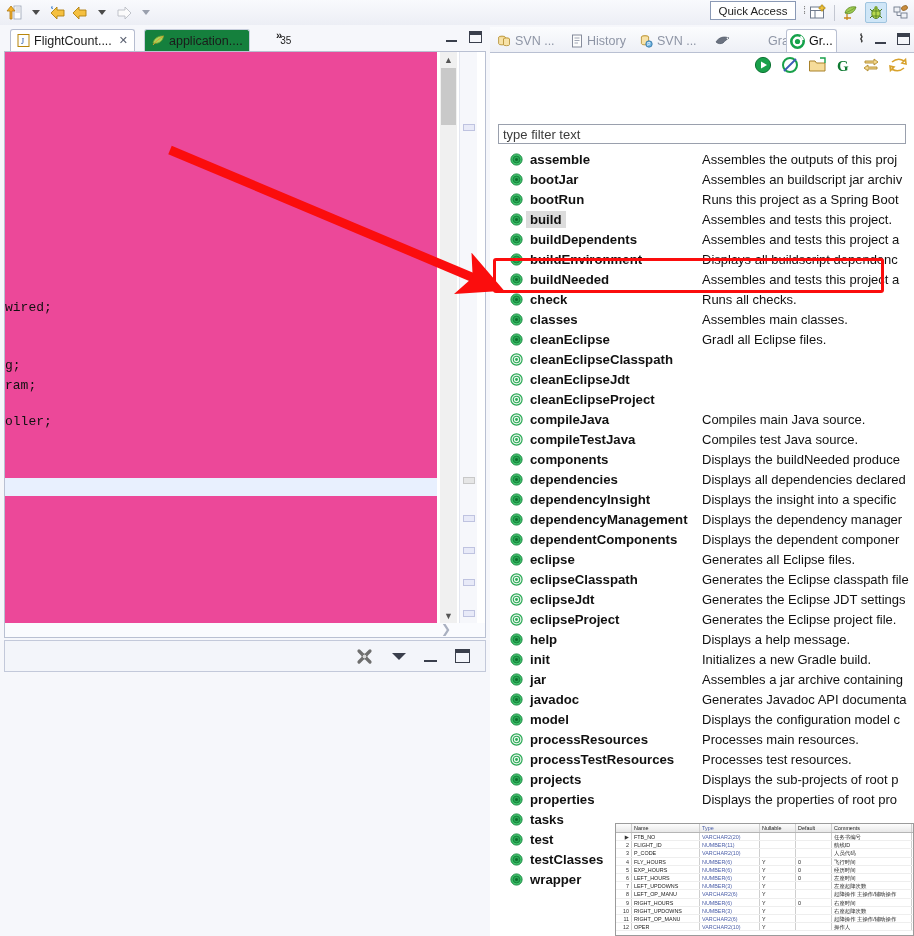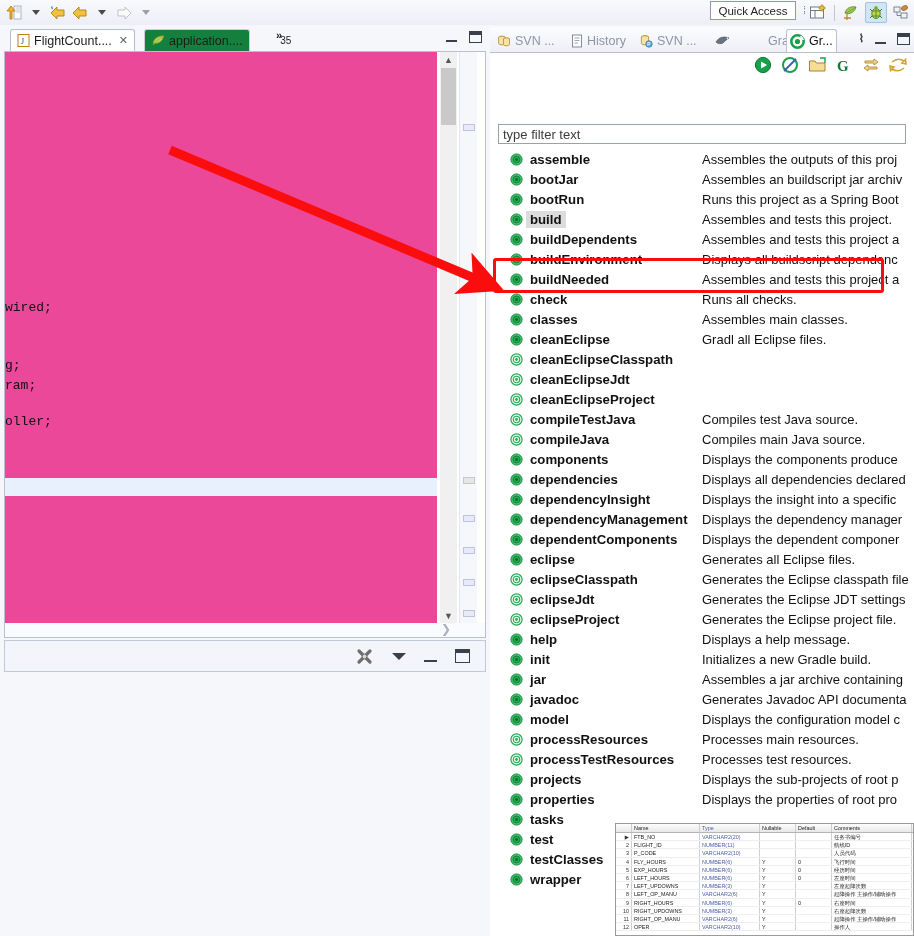--- a/index.html
+++ b/index.html
@@ -553,44 +553,44 @@
             <span class="tdesc"></span>
           </div>
           <div class="task-row">
             <span class="ticon">
               <svg width="13" height="13" viewBox="0 0 13 13">
                 <circle cx="6.5" cy="6.5" r="5.6" fill="#e8f7ec" stroke="#2aa855" stroke-width="1.2"></circle>
                 <circle cx="6.5" cy="6.5" r="3.2" fill="none" stroke="#2aa855" stroke-width="1.1"></circle>
                 <circle cx="6.5" cy="6.5" r="1.4" fill="#2aa855"></circle>
               </svg>
             </span>
-            <span class="tname">compileTestJava</span>
-            <span class="tdesc">Compiles test Java source.</span>
+            <span class="tname">compileJava</span>
+            <span class="tdesc">Compiles main Java source.</span>
           </div>
           <div class="task-row">
             <span class="ticon">
               <svg width="13" height="13" viewBox="0 0 13 13">
                 <circle cx="6.5" cy="6.5" r="5.6" fill="#e8f7ec" stroke="#2aa855" stroke-width="1.2"></circle>
                 <circle cx="6.5" cy="6.5" r="3.2" fill="none" stroke="#2aa855" stroke-width="1.1"></circle>
                 <circle cx="6.5" cy="6.5" r="1.4" fill="#2aa855"></circle>
               </svg>
             </span>
-            <span class="tname">compileJava</span>
-            <span class="tdesc">Compiles main Java source.</span>
+            <span class="tname">compileTestJava</span>
+            <span class="tdesc">Compiles test Java source.</span>
           </div>
           <div class="task-row">
             <span class="ticon">
               <svg width="13" height="13" viewBox="0 0 13 13">
                 <circle cx="6.5" cy="6.5" r="5.6" fill="#3fbf6a" stroke="#1d8c44" stroke-width="1"></circle>
                 <circle cx="6.5" cy="6.5" r="3.4" fill="#2aa855" stroke="#0f7a34" stroke-width="0.8"></circle>
                 <circle cx="6.5" cy="6.5" r="1.5" fill="#0d6b2c"></circle>
               </svg>
             </span>
             <span class="tname">components</span>
-            <span class="tdesc">Displays the components produce</span>
+            <span class="tdesc">Displays the buildNeeded produce</span>
           </div>
           <div class="task-row">
             <span class="ticon">
               <svg width="13" height="13" viewBox="0 0 13 13">
                 <circle cx="6.5" cy="6.5" r="5.6" fill="#3fbf6a" stroke="#1d8c44" stroke-width="1"></circle>
                 <circle cx="6.5" cy="6.5" r="3.4" fill="#2aa855" stroke="#0f7a34" stroke-width="0.8"></circle>
                 <circle cx="6.5" cy="6.5" r="1.5" fill="#0d6b2c"></circle>
               </svg>
             </span>
             <span class="tname">dependencies</span>

